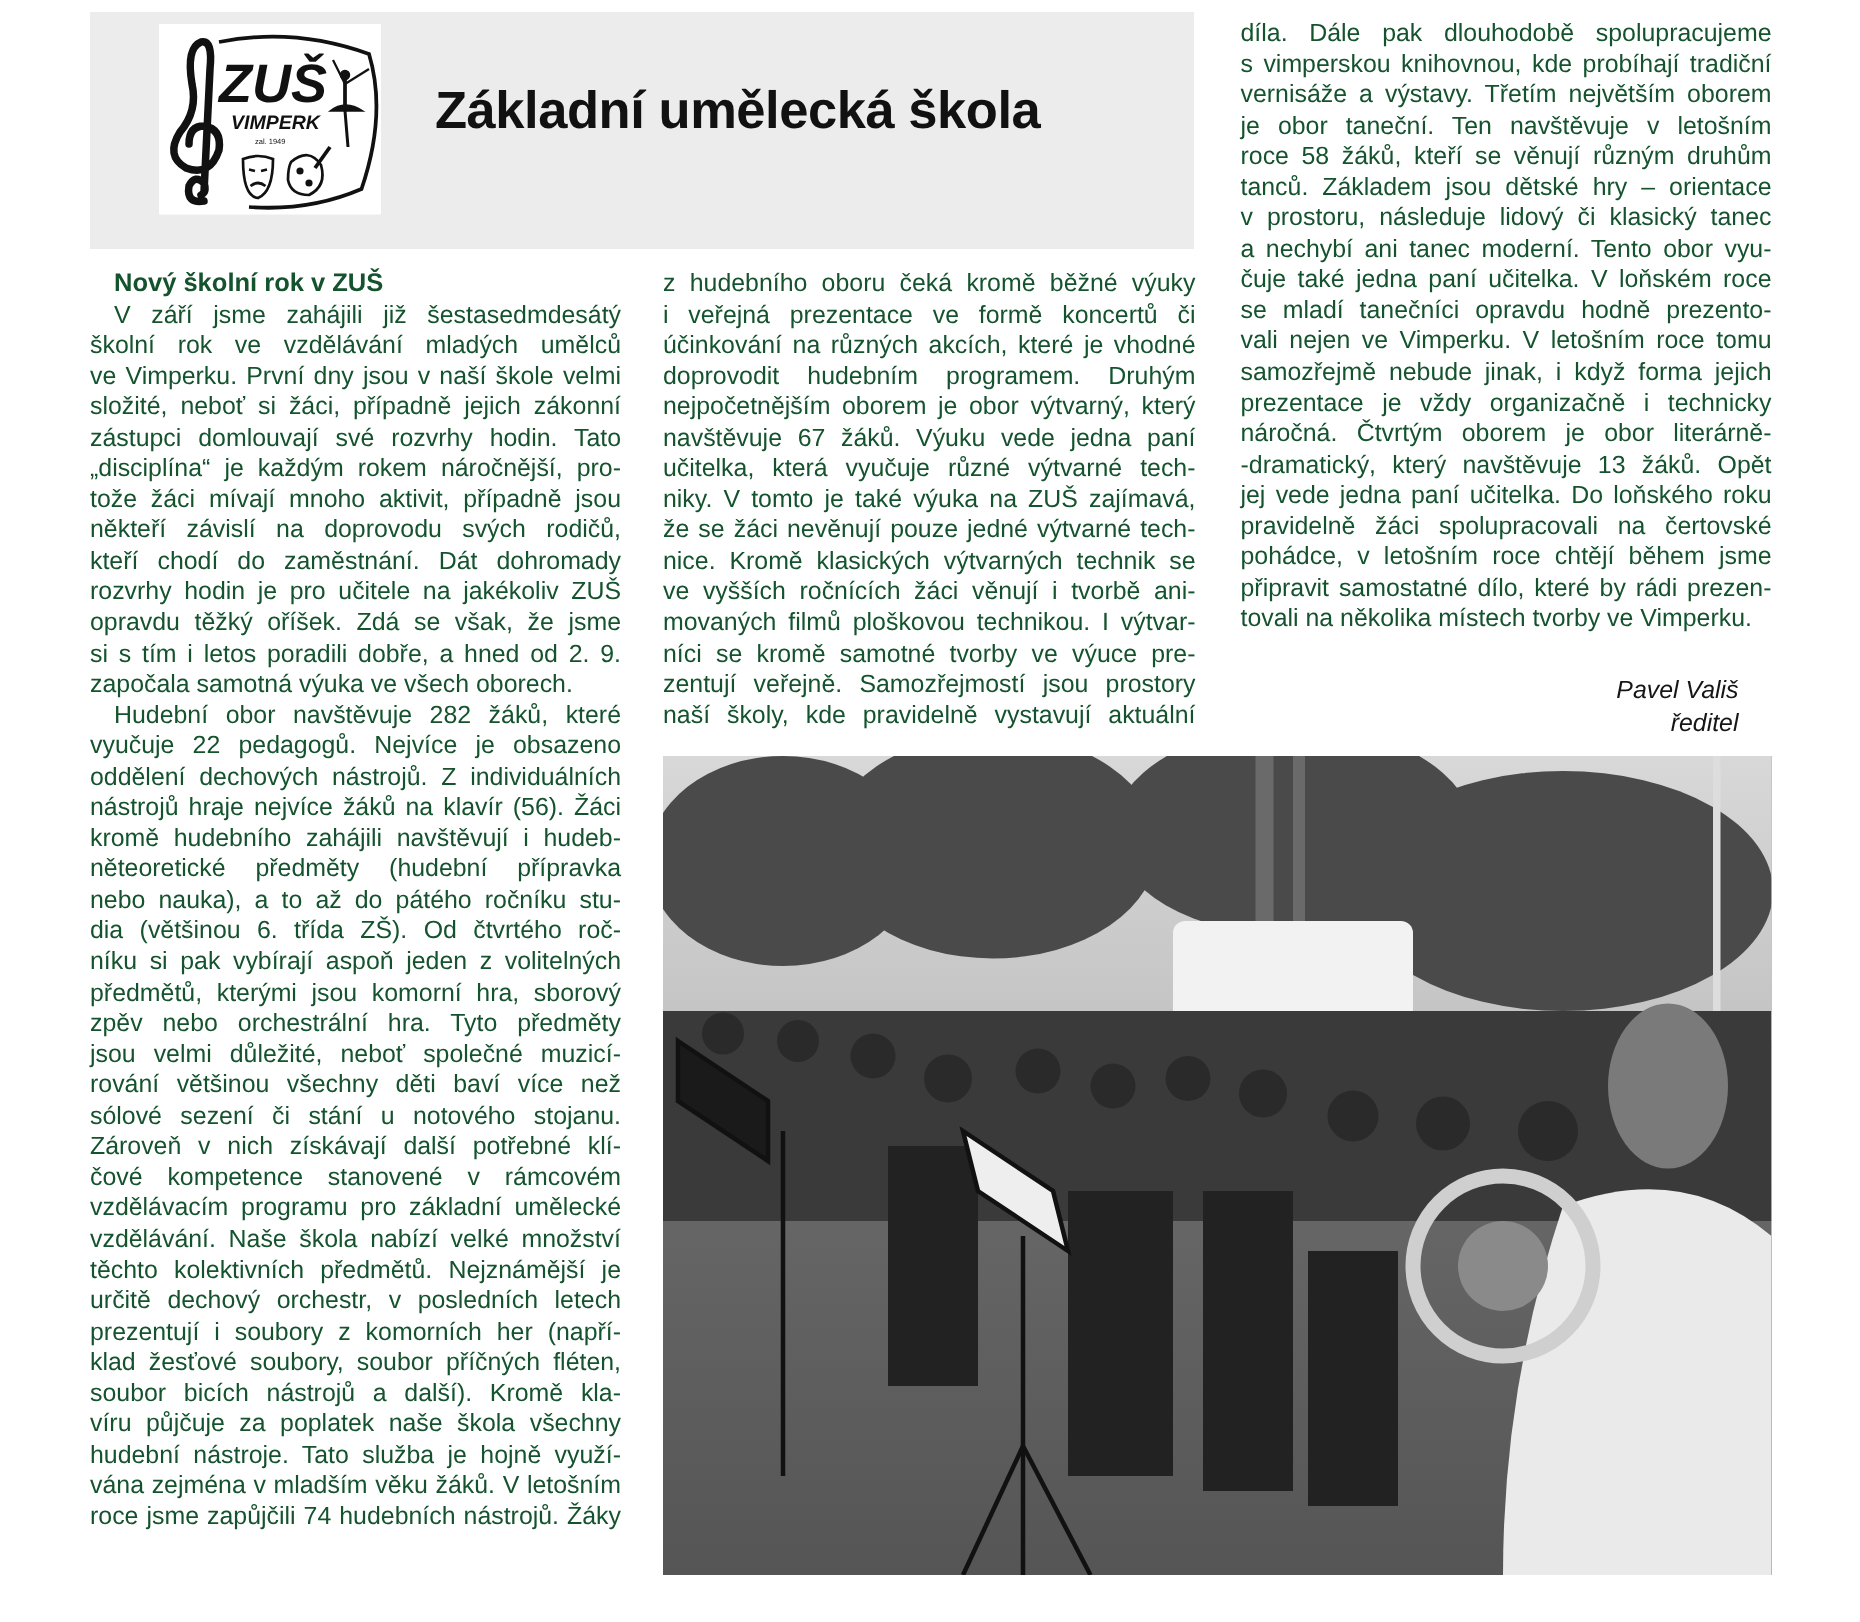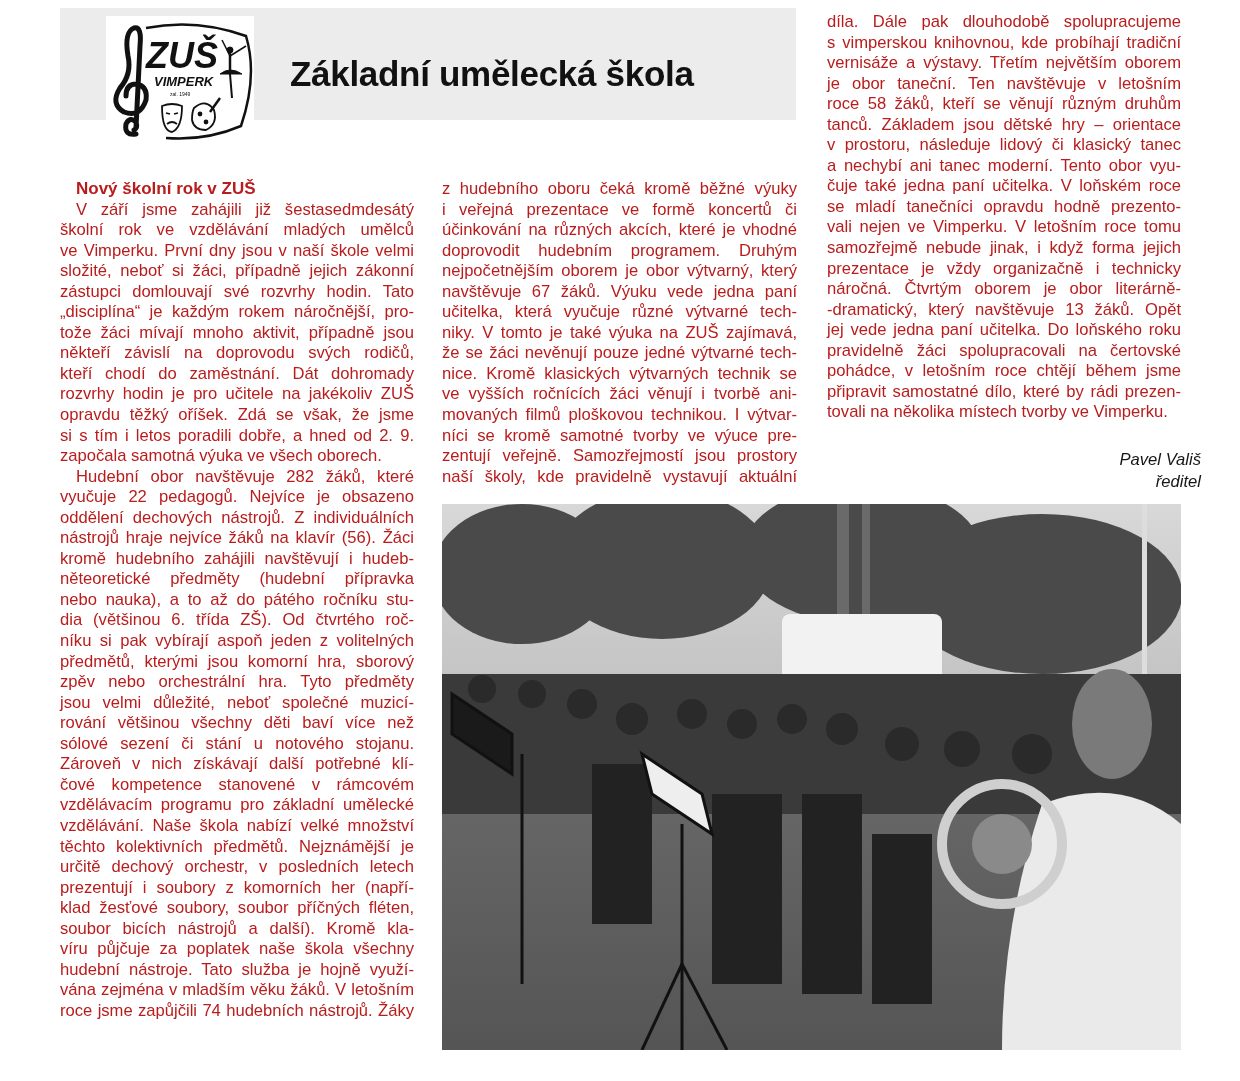--- a/index.html
+++ b/index.html
@@ -1,47 +1,47 @@
 <!DOCTYPE html>
 <html><head>
   <meta charset="utf-8">
   <style>
     html, body { margin: 0; padding: 0; background: #ffffff; }
     body {
       width: 1240px; height: 1081px; position: relative; overflow: hidden;
       font-family: "Liberation Sans", sans-serif; color: #161616;
     }
     .header-box {
-      position: absolute; left: 60px; top: 8px; width: 736px; height: 112px;
+      position: absolute; left: 60px; top: 8px; width: 736px; height: 158px;
       background: #ececec;
     }
     .logo {
       position: absolute; left: 46px; top: 8px; width: 148px; height: 127px;
       background: #ffffff;
     }
     .logo svg { width: 100%; height: 100%; display: block; }
     .main-title {
       position: absolute; left: 230px; top: 46px;
       font-family: "Liberation Sans", sans-serif; font-weight: 700;
       font-size: 35px; letter-spacing: -0.3px; color: #111;
       margin: 0;
     }
     .col {
       position: absolute; font-size: 16.6px; line-height: 20.55px;
-      text-align: justify; color: #b91c1c;
+      text-align: justify; color: #14532d;
     }
     .col .ln { display: block; height: 20.55px; white-space: nowrap; text-align-last: justify; }
     .col .ln.last { text-align-last: left; }
     .col .ln.ind { padding-left: 16px; }
     .col1 { left: 60px; top: 179px; width: 354px; }
     .col2 { left: 442px; top: 179px; width: 355px; }
     .col3 { left: 827px; top: 12px; width: 354px; }
     .sub-title { font-weight: 700; font-size: 17px; height: 20.55px; display: block; margin-left: 16px; }
     .sign { text-align: right; font-style: italic; font-size: 16.6px; line-height: 22px; }
-    .sign-wrap { position: absolute; left: 847px; top: 449px; width: 354px; }
+    .sign-wrap { position: absolute; left: 805px; top: 449px; width: 354px; }
     .photo {
       position: absolute; left: 442px; top: 504px; width: 739px; height: 546px;
       overflow: hidden; background: #8a8a8a;
     }
     .photo svg { width: 100%; height: 100%; display: block; }
   </style>
 </head>
 <body>
 
 <div class="header-box">

